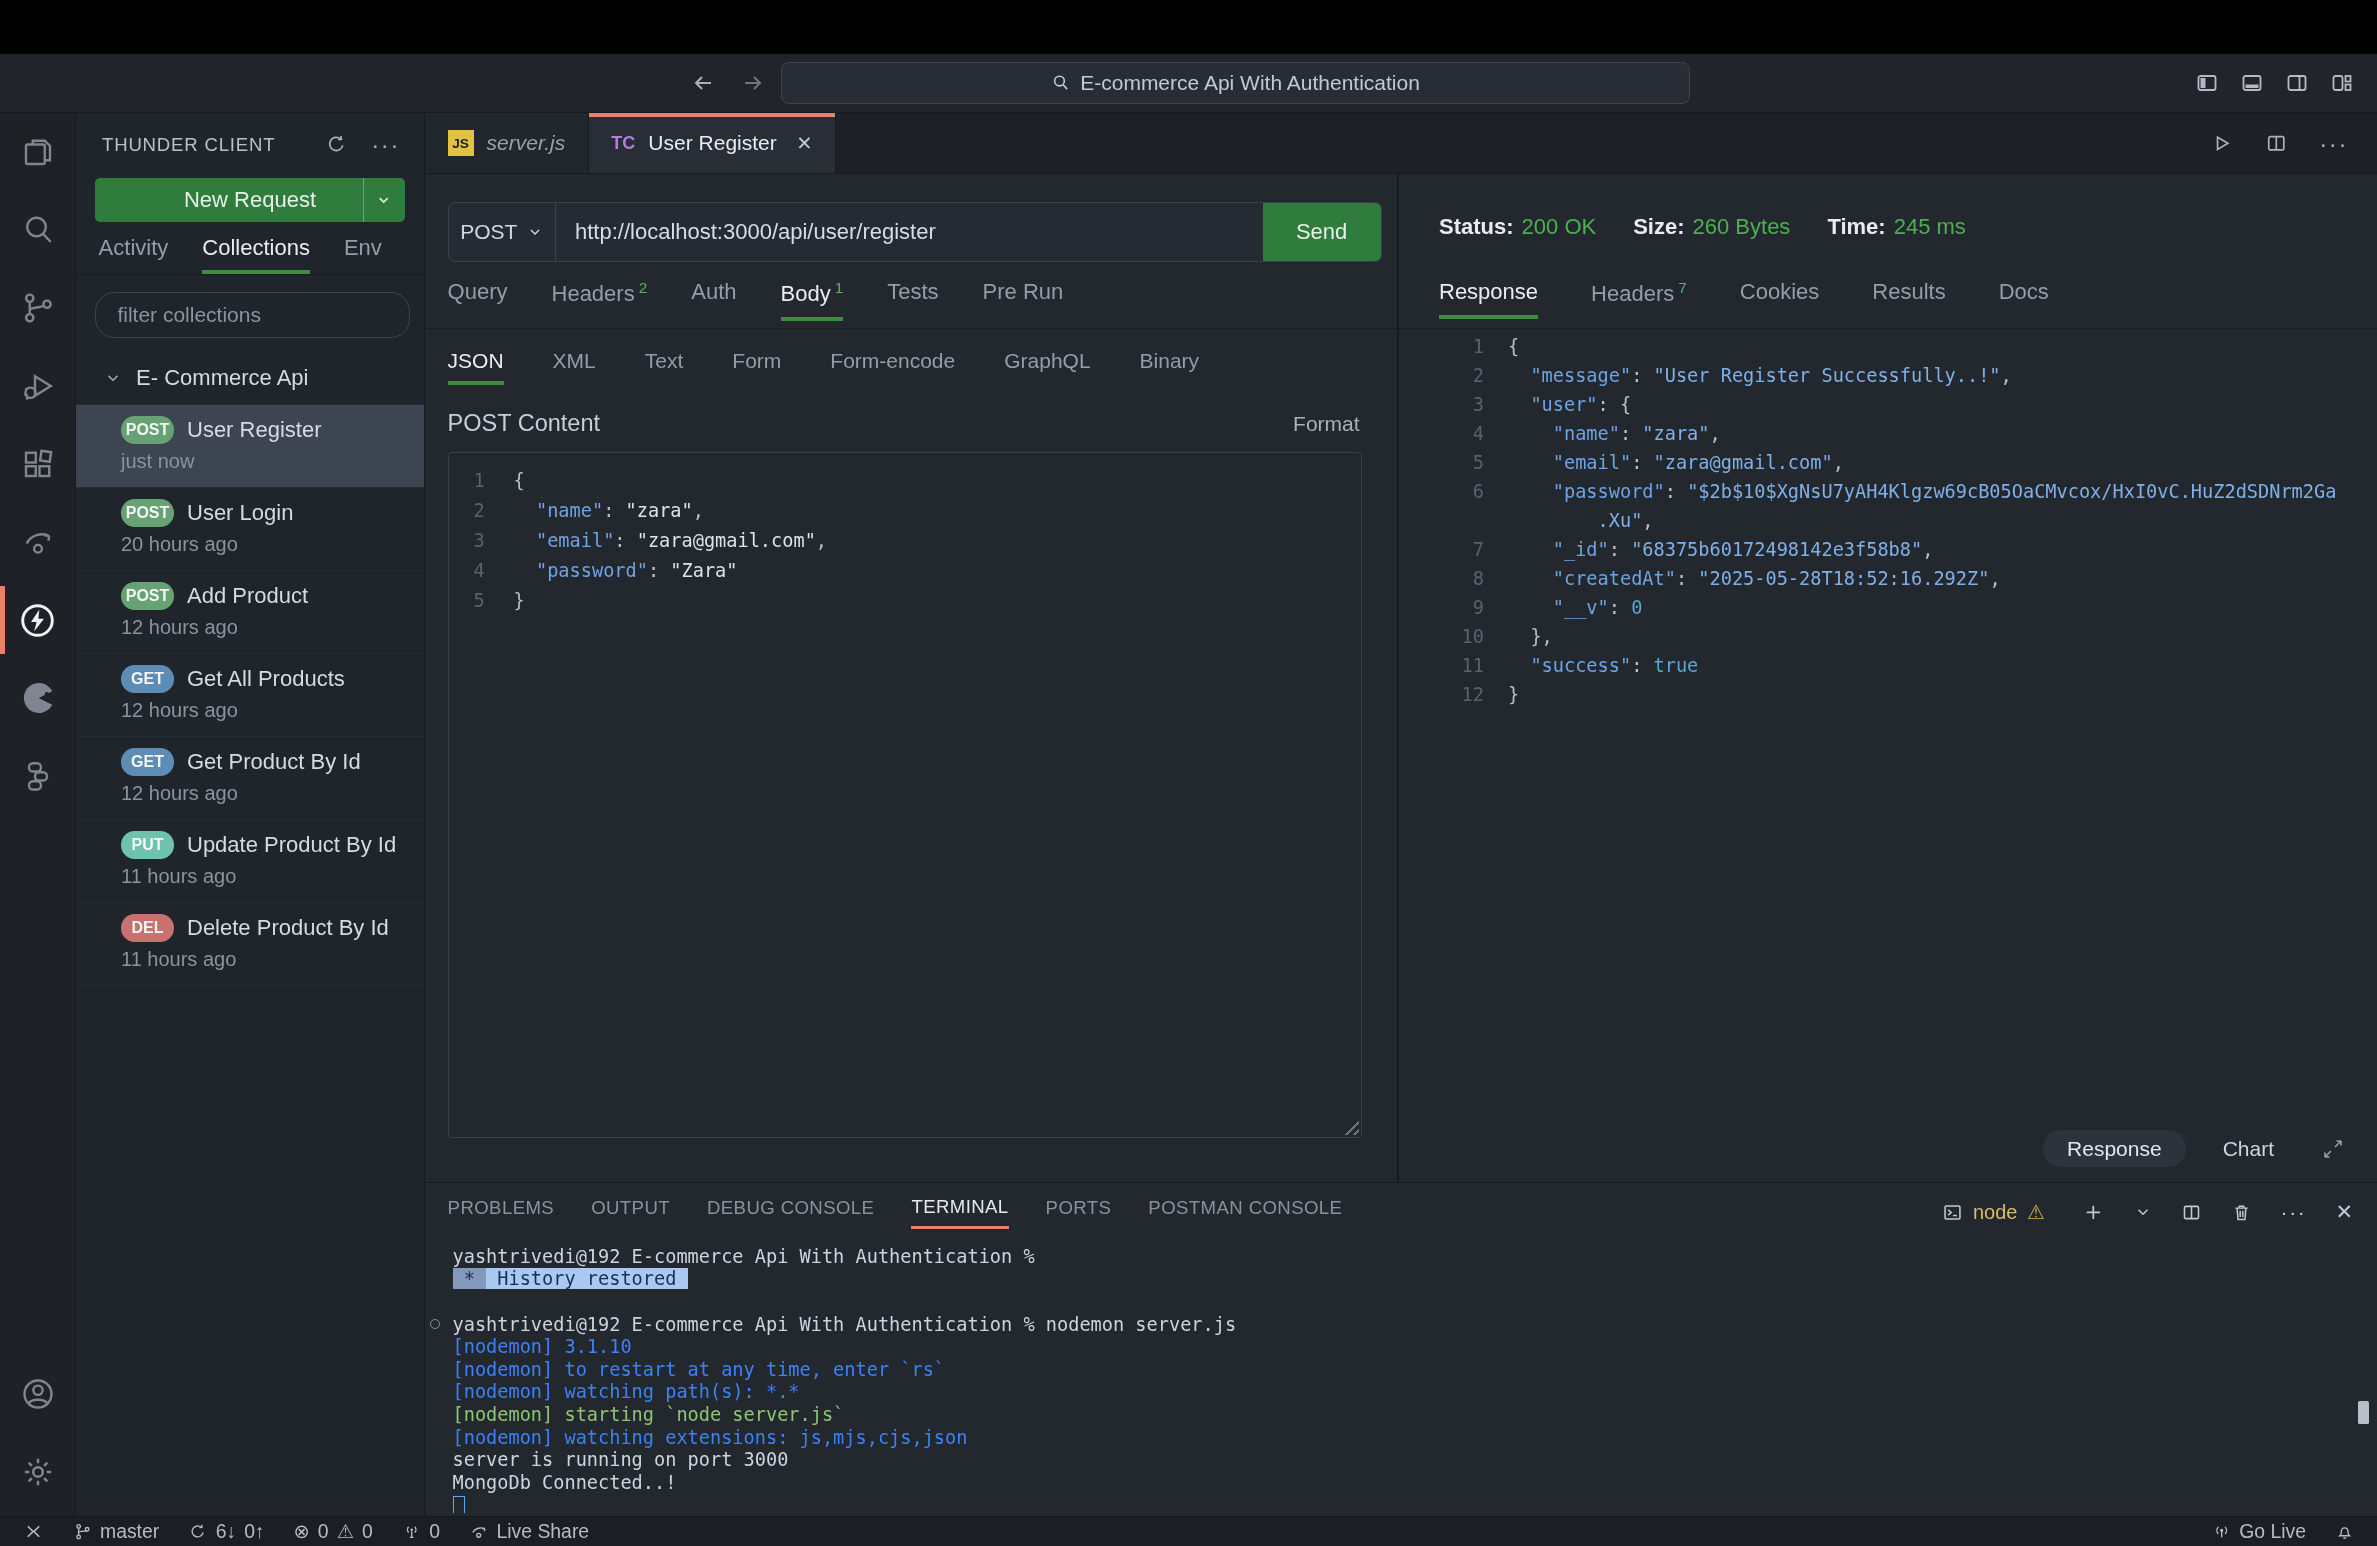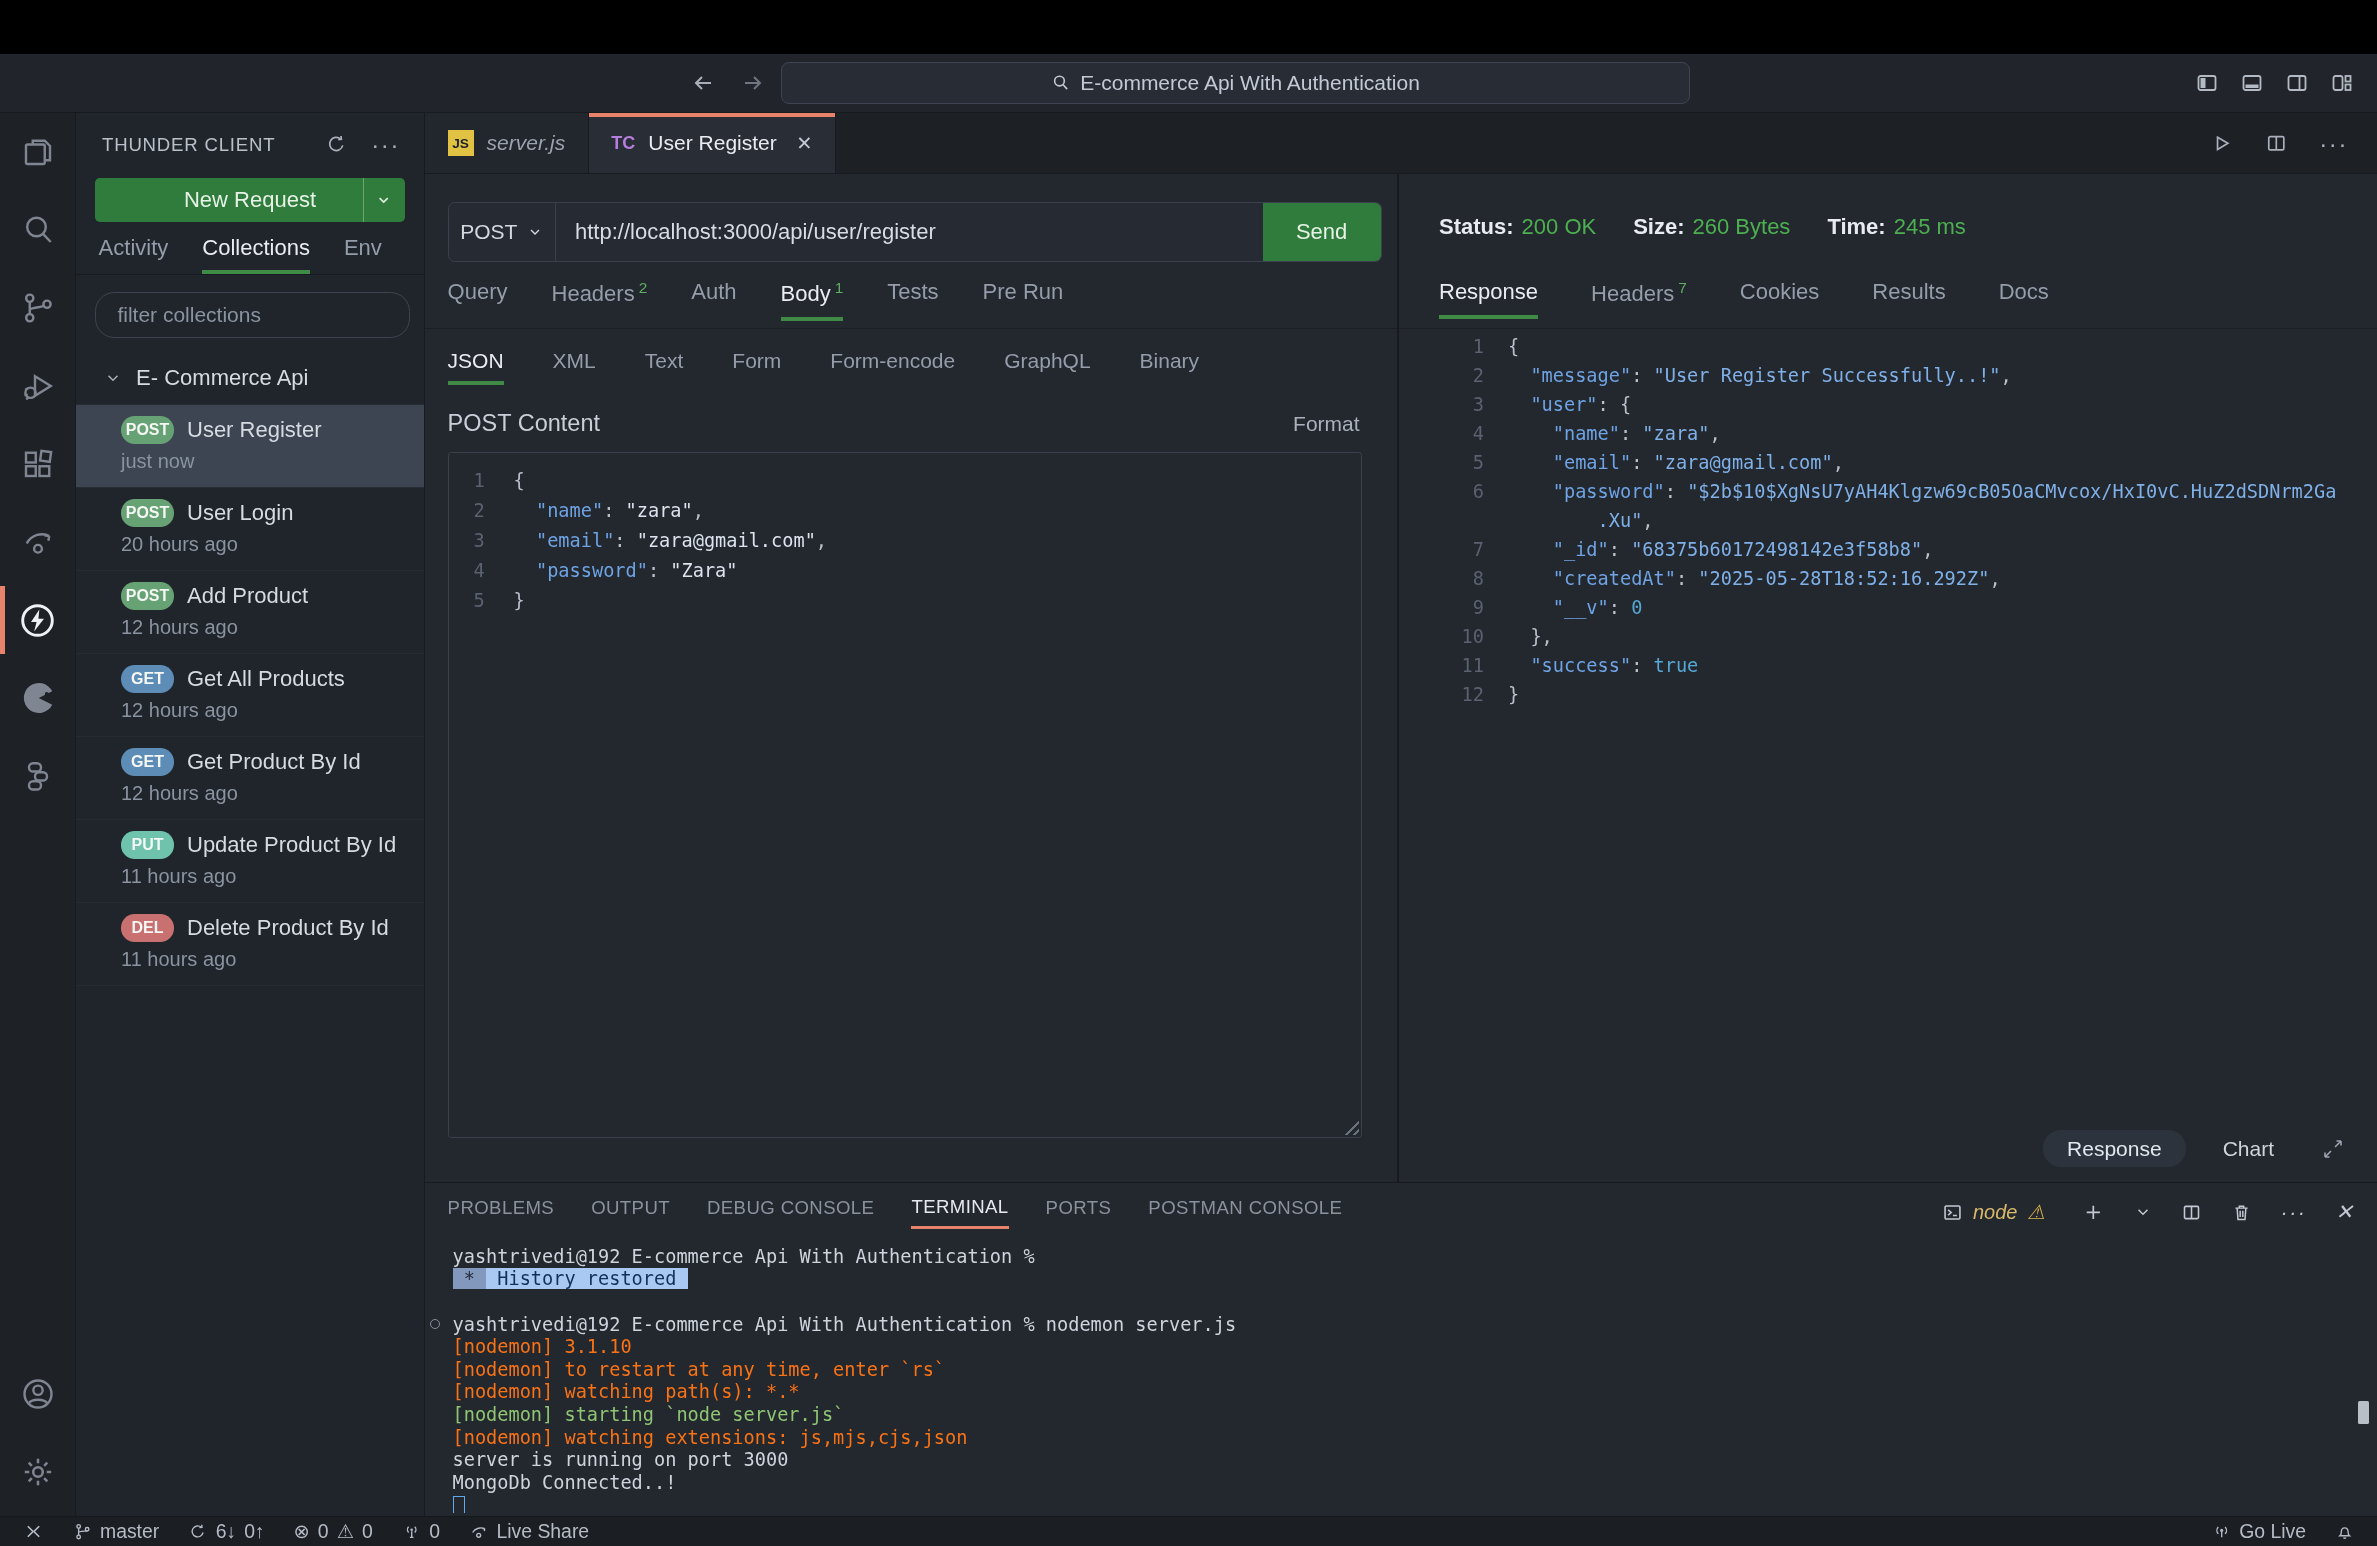--- a/index.html
+++ b/index.html
@@ -111,29 +111,29 @@
   .view-toggle { position:absolute; right:32px; bottom:14.6px; display:flex; align-items:center; }
   .vt-pill { background:#2d333c; color:#e3e7ee; border-radius:18px; padding:6.5px 24px; font-size:21px; cursor:pointer; }
   .vt-plain { color:#d0d5dd; font-size:21px; margin-left:37px; cursor:pointer; }
   .vt-expand { margin-left:47px; color:#9aa1ac; cursor:pointer; display:flex; }
 
   
   .panel { height:334px; border-top:0.8px solid #171a1f; position:relative; background:#23272e; }
   .panel-tabs { height:58px; display:flex; align-items:center; gap:37px; padding-left:22.6px; font-size:18.6px; letter-spacing:0.4px; color:#8a929e; }
   .panel-tabs .tab { padding-bottom:8px; cursor:pointer; }
   .panel-tabs .tab.active { color:#e6eaf0; border-bottom:3.2px solid #e8826a; }
-  .panel-actions { position:absolute; right:24px; top:0; height:58px; display:flex; align-items:center; gap:29px; color:#c3c9d4;font-style:italic; }
+  .panel-actions { position:absolute; right:24px; top:0; height:58px; display:flex; align-items:center; gap:29px; color:#c3c9d4; }
   .node-badge { display:flex; align-items:center; gap:9.7px; margin-right:8px; }
   .node-badge .nname { color:#d9ba6a; font-size:20px; }
   .warn-glyph { color:#d9b24c; font-size:20px; }
   .pa-glyph { font-size:21px; cursor:pointer; }
   .term { margin-top:4.9px; font-family:"DejaVu Sans Mono", monospace; font-size:18.6px; color:#ced4dd; overflow:hidden; height:267px; }
   .term .crow { line-height:22.6px; min-height:22.6px; position:relative; padding-left:27.5px; display:block; }
   .term .tx { white-space:pre; }
-  .t-fg { color:#ced4dd; } .t-y { color:#f97316; } .t-g { color:#8fc573; }
+  .t-fg { color:#ced4dd; } .t-y { color:#3b82f6; } .t-g { color:#8fc573; }
   .t-hls { background:#8299bd; color:#1c2534; }
   .t-hl { background:#a9c9f3; color:#14305a; }
   .t-dot { position:absolute; left:4.9px; top:4.9px; width:10.5px; height:10.5px; border:1.6px solid #878e9a; border-radius:50%; }
   .t-cursor { display:inline-block; width:12px; height:20px; border:1.6px solid #5ea9f2; vertical-align:middle; }
   .scroll-thumb { position:absolute; right:8px; top:218px; width:11.3px; height:22.6px; background:#b9bfc7; border-radius:1.6px; }
 
   
   .statusbar { position:absolute; left:0; top:1516px; width:100%; height:30px; background:#1b1f24; border-top:0.8px solid #15181d; display:flex; align-items:center; justify-content:space-between; padding:0 22.6px; color:#b5bcc6; font-size:19.4px; }
   .sb-left, .sb-right { display:flex; align-items:center; gap:29px; }
   .sb-item { display:flex; align-items:center; gap:8px; cursor:pointer; }

